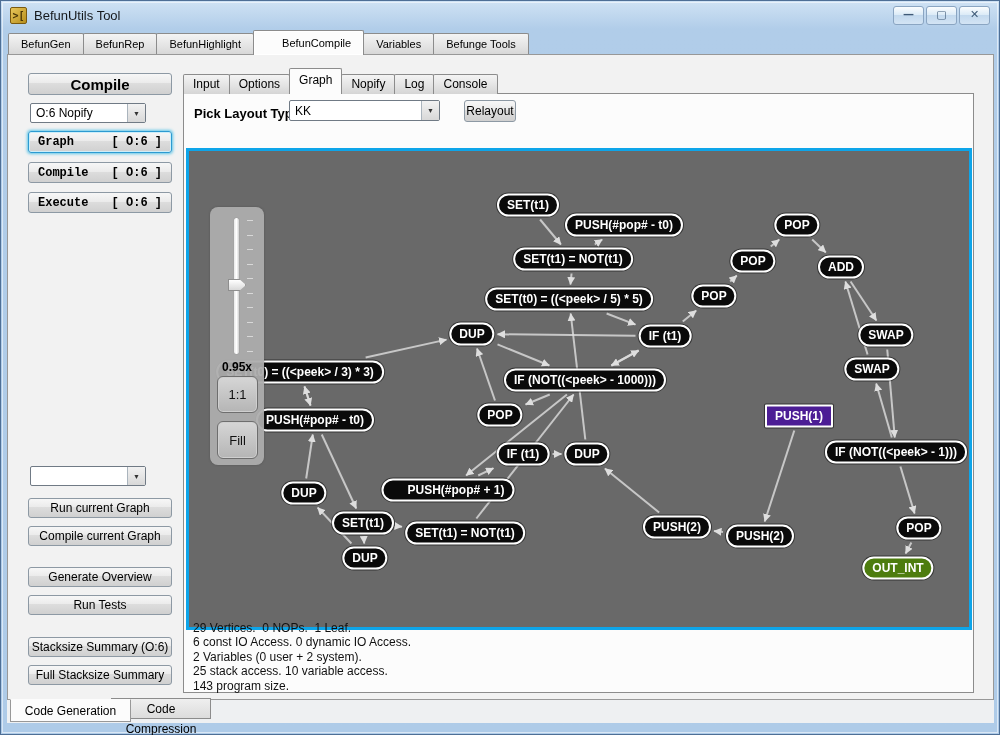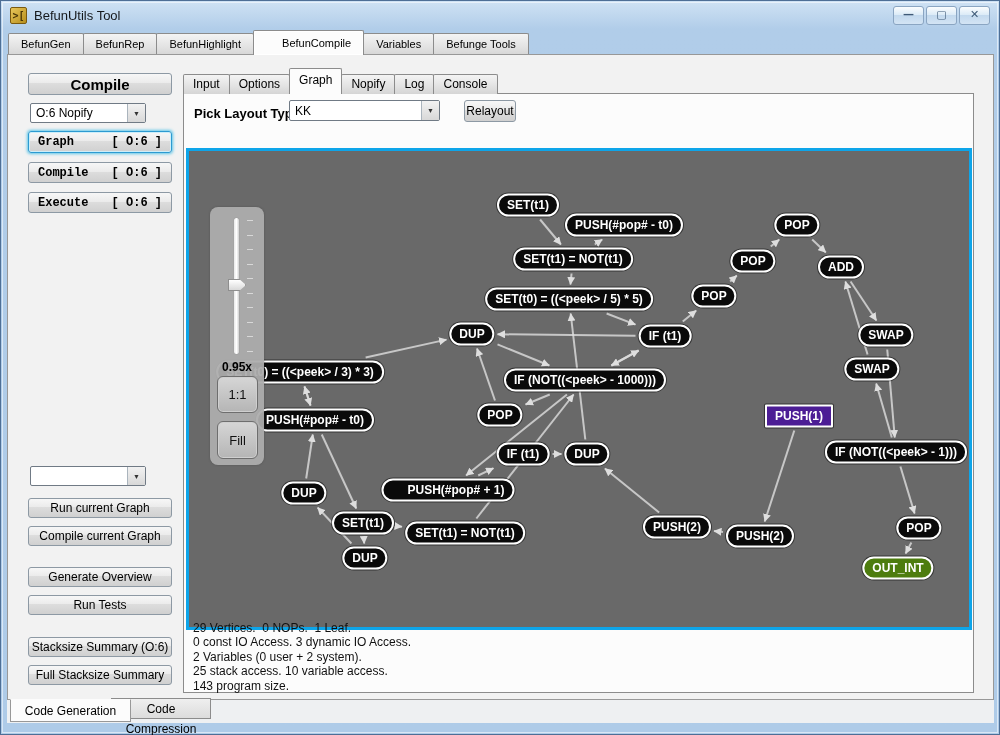--- a/index.html
+++ b/index.html
@@ -266,21 +266,21 @@
           </div>
           <div class="slider-thumb"></div>
           <div class="zoom-label">0.95x</div>
           <div class="zbtn" id="zbtn-one">1:1</div>
           <div class="zbtn" id="zbtn-fill">Fill</div>
         </div>
       </div>
 
       <div class="stats">
         <div>29 Vertices.  0 NOPs.  1 Leaf.</div>
-        <div>0 const IO Access. 3 dynamic IO Access.</div>
+        <div>6 const IO Access. 0 dynamic IO Access.</div>
         <div>2 Variables (0 user + 2 system).</div>
         <div>25 stack access. 10 variable access.</div>
         <div>143 program size.</div>
       </div>
     </div>
   </div>
 
   <div class="bottom-tabstrip" id="bottom-tabs">
       <div class="btab sel">Code Generation</div>
       <div class="btab unsel">Code Compression</div>

